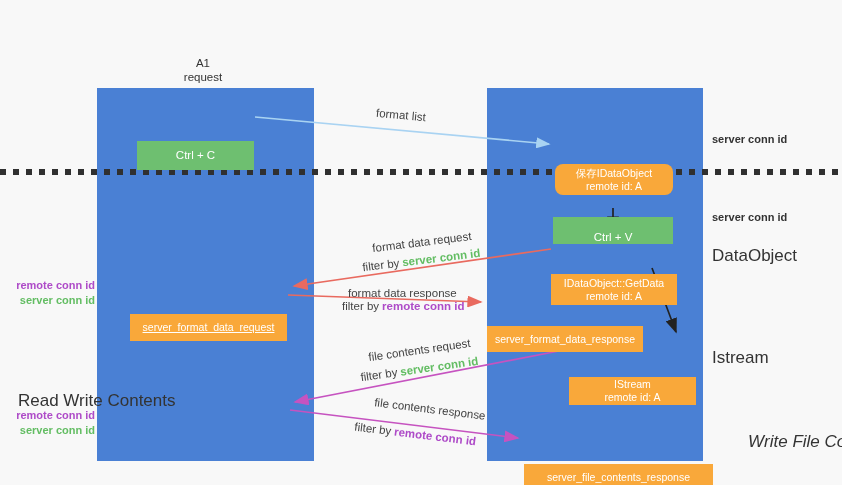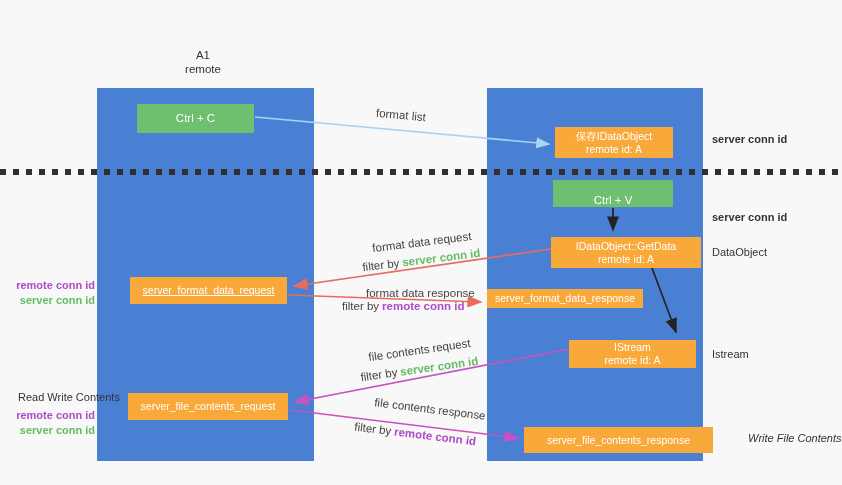--- a/index.html
+++ b/index.html
@@ -3,69 +3,69 @@
 <meta charset="utf-8">
 <style>
   * { margin:0; padding:0; box-sizing:border-box; }
   html,body { background:#fff; font-family:"Liberation Sans", sans-serif; }
   .canvas { position:relative; width:842px; height:485px; background:#f8f8f8; overflow:hidden; }
 
   .title { position:absolute; top:8px; left:0; width:842px; text-align:center;
            font-size:16px; color:#333; line-height:20px; }
 
   .col-header { position:absolute; text-align:center; font-size:11.5px; color:#333; line-height:14px; }
-  .col-header-a1 { left:153px; top:48px; width:100px; }
+  .col-header-a1 { left:153px; top:56px; width:100px; }
   .col-header-b1 { left:545px; top:56px; width:100px; }
 
   .lane { position:absolute; top:88px; height:373px; background:var(--lane-blue,#4a80d4); }
   .lane-a1 { left:97px;  width:217px; }
   .lane-b1 { left:487px; width:216px; }
 
   .dotted { position:absolute; left:0; top:169px; width:842px; height:6px;
             background:repeating-linear-gradient(90deg,#303030 0 6px,transparent 6px 13px); }
 
   .box { position:absolute; display:flex; flex-direction:column; align-items:center;
          justify-content:center; color:#fff; text-align:center; font-size:10.5px;
-         line-height:13px; white-space:nowrap; }
+         line-height:13px; white-space:nowrap;margin-top:37px; }
   .box.orange { background:var(--orange,#f9a83a); }
   .box.green  { background:var(--green,#6ebf70); font-size:11.5px; }
 
   .b-ctrl-c   { left:137px; top:104px; width:117px; height:29px; }
-  .b-save     { left:555px; top:127px; width:118px; height:31px; }
+  .b-save     { left:555px; top:127px; width:118px; height:31px;border-radius:8px; }
   .b-ctrl-v   { left:553px; top:180px; width:120px; height:27px;justify-content:flex-end; }
-  .b-getdata  { left:551px; top:237px; width:150px; height:31px; }
+  .b-getdata  { left:551px; top:237px; width:126px; height:31px; }
   .b-freq     { left:130px; top:277px; width:157px; height:27px;text-decoration:underline; }
-  .b-fresp    { left:487px; top:289px; width:156px; height:19px; }
+  .b-fresp    { left:487px; top:289px; width:156px; height:26px; }
   .b-istream  { left:569px; top:340px; width:127px; height:28px; }
   .b-filereq  { left:128px; top:393px; width:160px; height:27px; }
   .b-fileresp { left:524px; top:427px; width:189px; height:26px; }
 
   .arrows { position:absolute; left:0; top:0; width:842px; height:485px; pointer-events:none; }
   .st-blue    { stroke:var(--light-blue-arrow,#a9d3f2); stroke-width:1.6; fill:none; }
   .st-black   { stroke:var(--black-arrow,#222222); stroke-width:1.7; fill:none; }
   .st-salmon  { stroke:var(--salmon-arrow,#e96a5f); stroke-width:1.7; fill:none; }
   .st-magenta { stroke:var(--magenta-arrow,#c653c0); stroke-width:1.7; fill:none; }
 
   .lbl { position:absolute; font-size:11.5px; color:#444; white-space:nowrap; }
   .green-t  { color:var(--green-text,#63bd63); font-weight:bold; }
   .purple-t { color:var(--purple-text,#ae4bc8); font-weight:bold; }
   .filter-by { margin-right:3px; }
 
-  .side { position:absolute; font-size:11px; color:#333; white-space:nowrap; }
+  .side { position:absolute; font-size:17px; color:#333; white-space:nowrap; }
   .side-stack { text-align:right; line-height:15px; font-size:11px; }
 </style>
 </head>
 <body>
 
 <div class="canvas">
 
 
   <div class="col-header col-header-a1">
     <div>A1</div>
-    <div>remote</div>
+    <div>request</div>
   </div>
 
   <div class="lane lane-a1"></div>
   <div class="lane lane-b1"></div>
 
   <div class="dotted"></div>
 
   <svg class="arrows">
     <defs>
       <marker id="m-blue" markerWidth="9" markerHeight="7" refX="8" refY="3.5" orient="auto">
@@ -107,35 +107,32 @@
   <div class="box orange b-freq">
     <span>server_format_data_request</span>
   </div>
   <div class="box orange b-fresp">
     <span>server_format_data_response</span>
   </div>
   <div class="box orange b-istream">
     <span>IStream</span>
     <span>remote id: A</span>
   </div>
-  <div class="box orange b-filereq">
-    <span>server_file_contents_request</span>
-  </div>
   <div class="box orange b-fileresp">
     <span>server_file_contents_response</span>
   </div>
 
   <div class="lbl" style="left:376px; top:109px; transform:rotate(5deg);">format list</div>
 
   <div class="lbl" style="left:372px; top:236px; transform:rotate(-7deg);">format data request</div>
   <div class="lbl" style="left:362px; top:254px; transform:rotate(-7deg);">
     <span class="filter-by">filter by</span><span class="green-t">server conn id</span>
   </div>
 
-  <div class="lbl" style="left:366px; top:287px;text-align:right;">format data response</div>
+  <div class="lbl" style="left:348px; top:287px;text-align:right;">format data response</div>
   <div class="lbl" style="left:342px; top:300px;">
     <span class="filter-by">filter by</span><span class="purple-t">remote conn id</span>
   </div>
 
   <div class="lbl" style="left:368px; top:344px; transform:rotate(-8deg);">file contents request</div>
   <div class="lbl" style="left:360px; top:363px; transform:rotate(-8deg);">
     <span class="filter-by">filter by</span><span class="green-t">server conn id</span>
   </div>
 
   <div class="lbl" style="left:374px; top:403px; transform:rotate(7deg);">file contents response</div>

